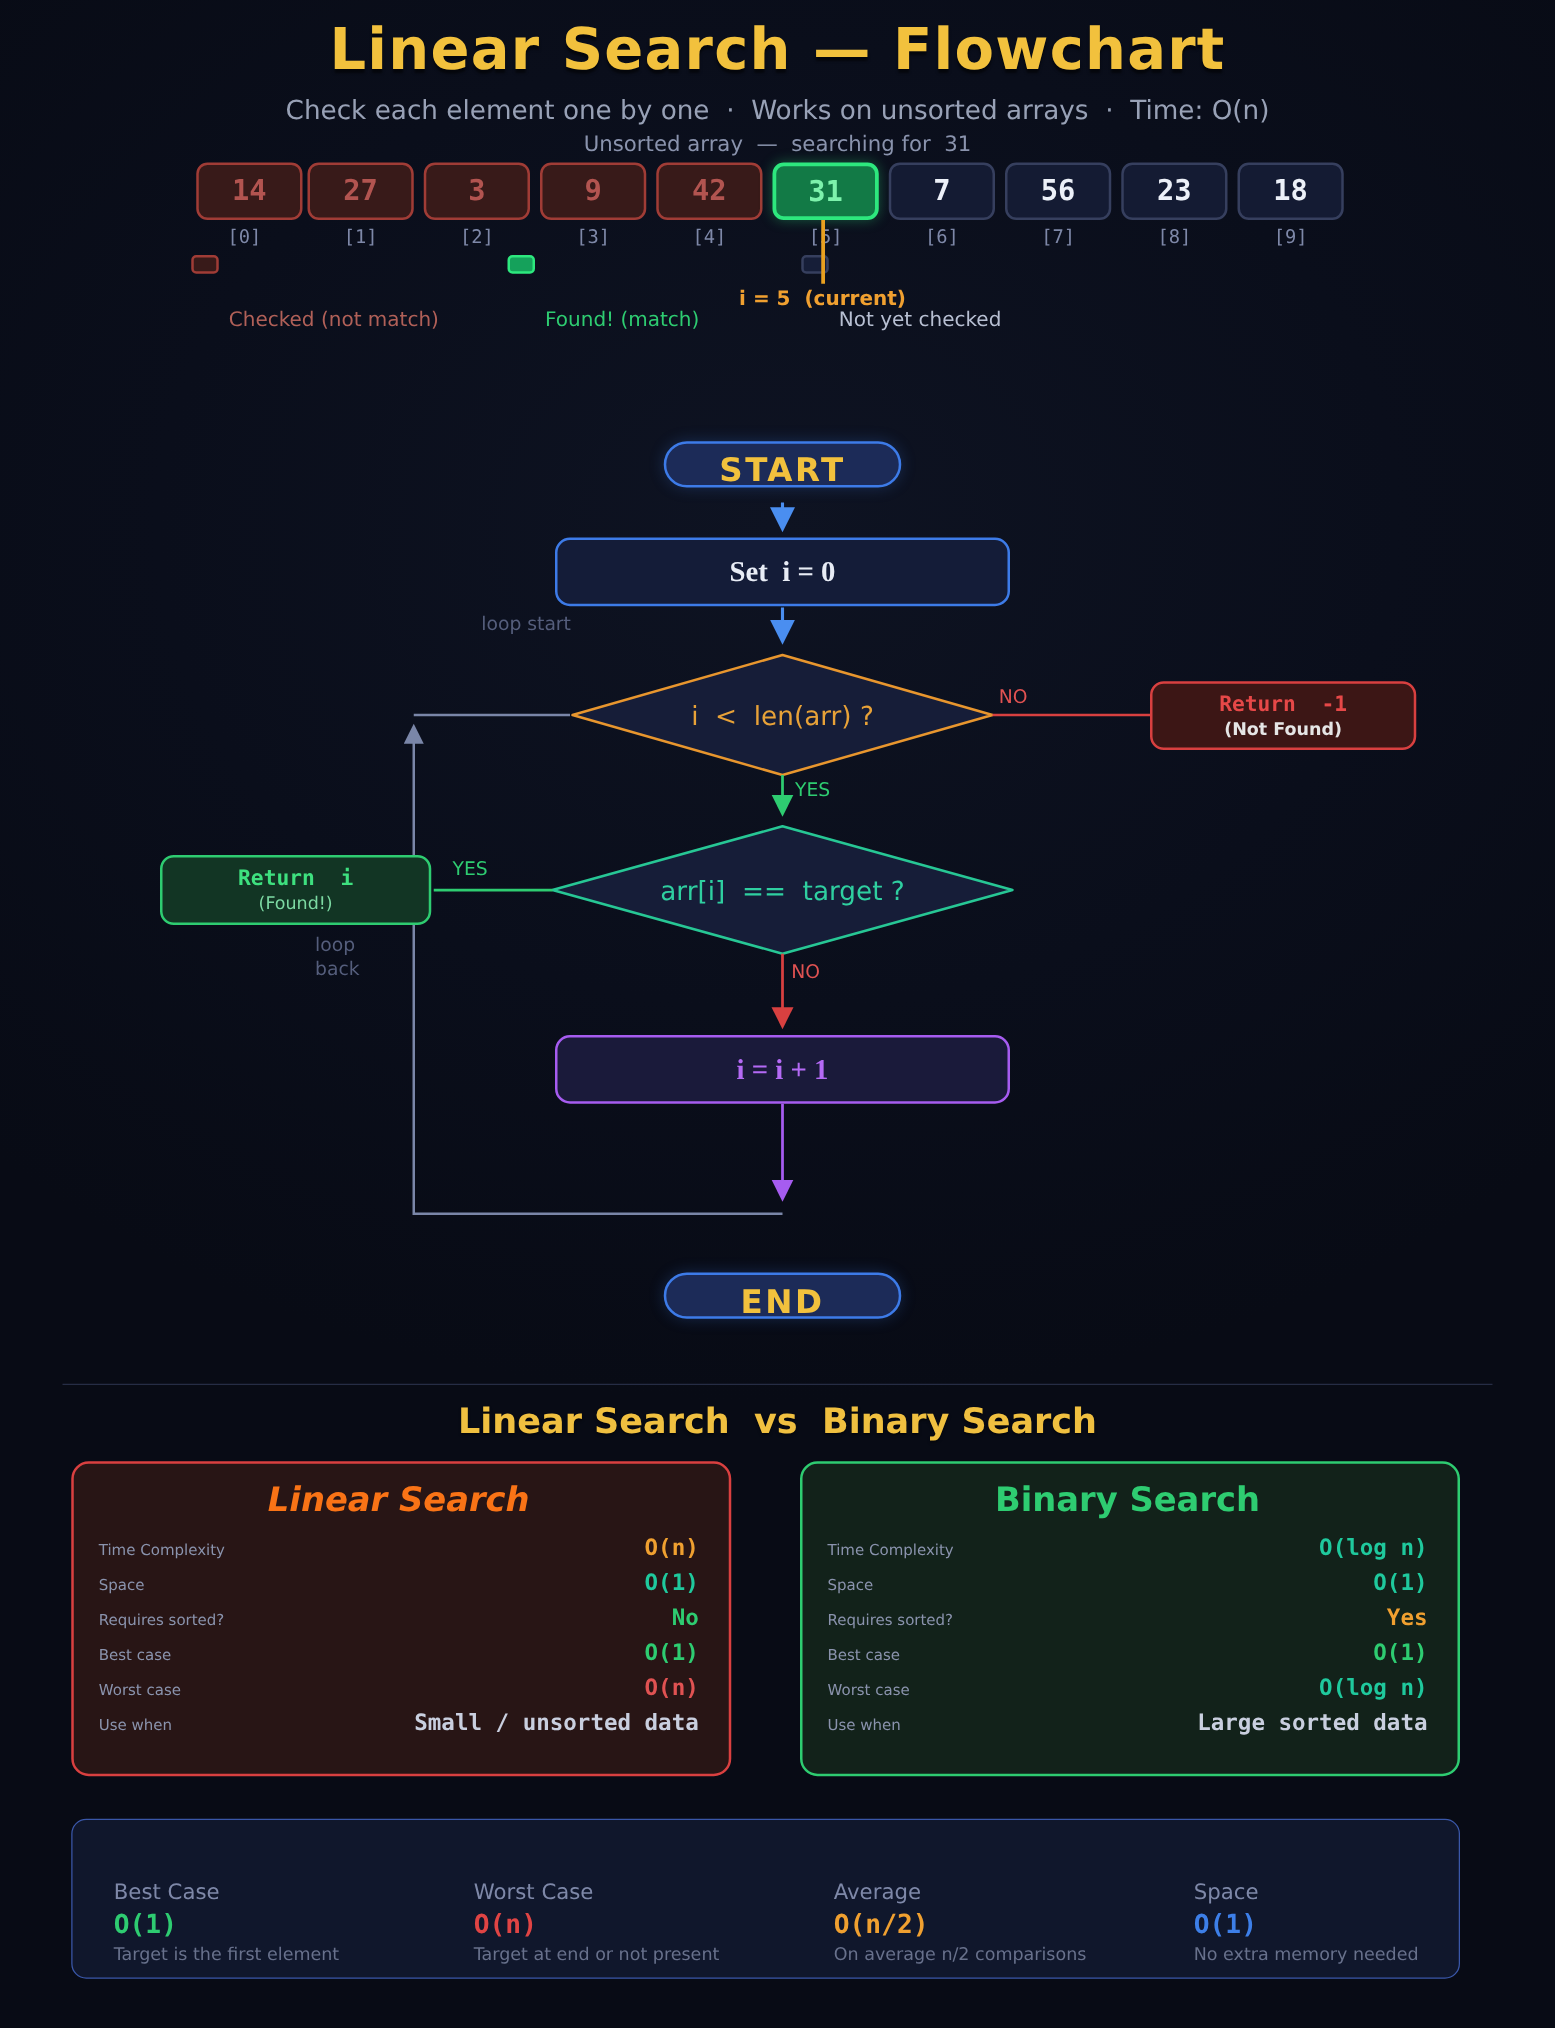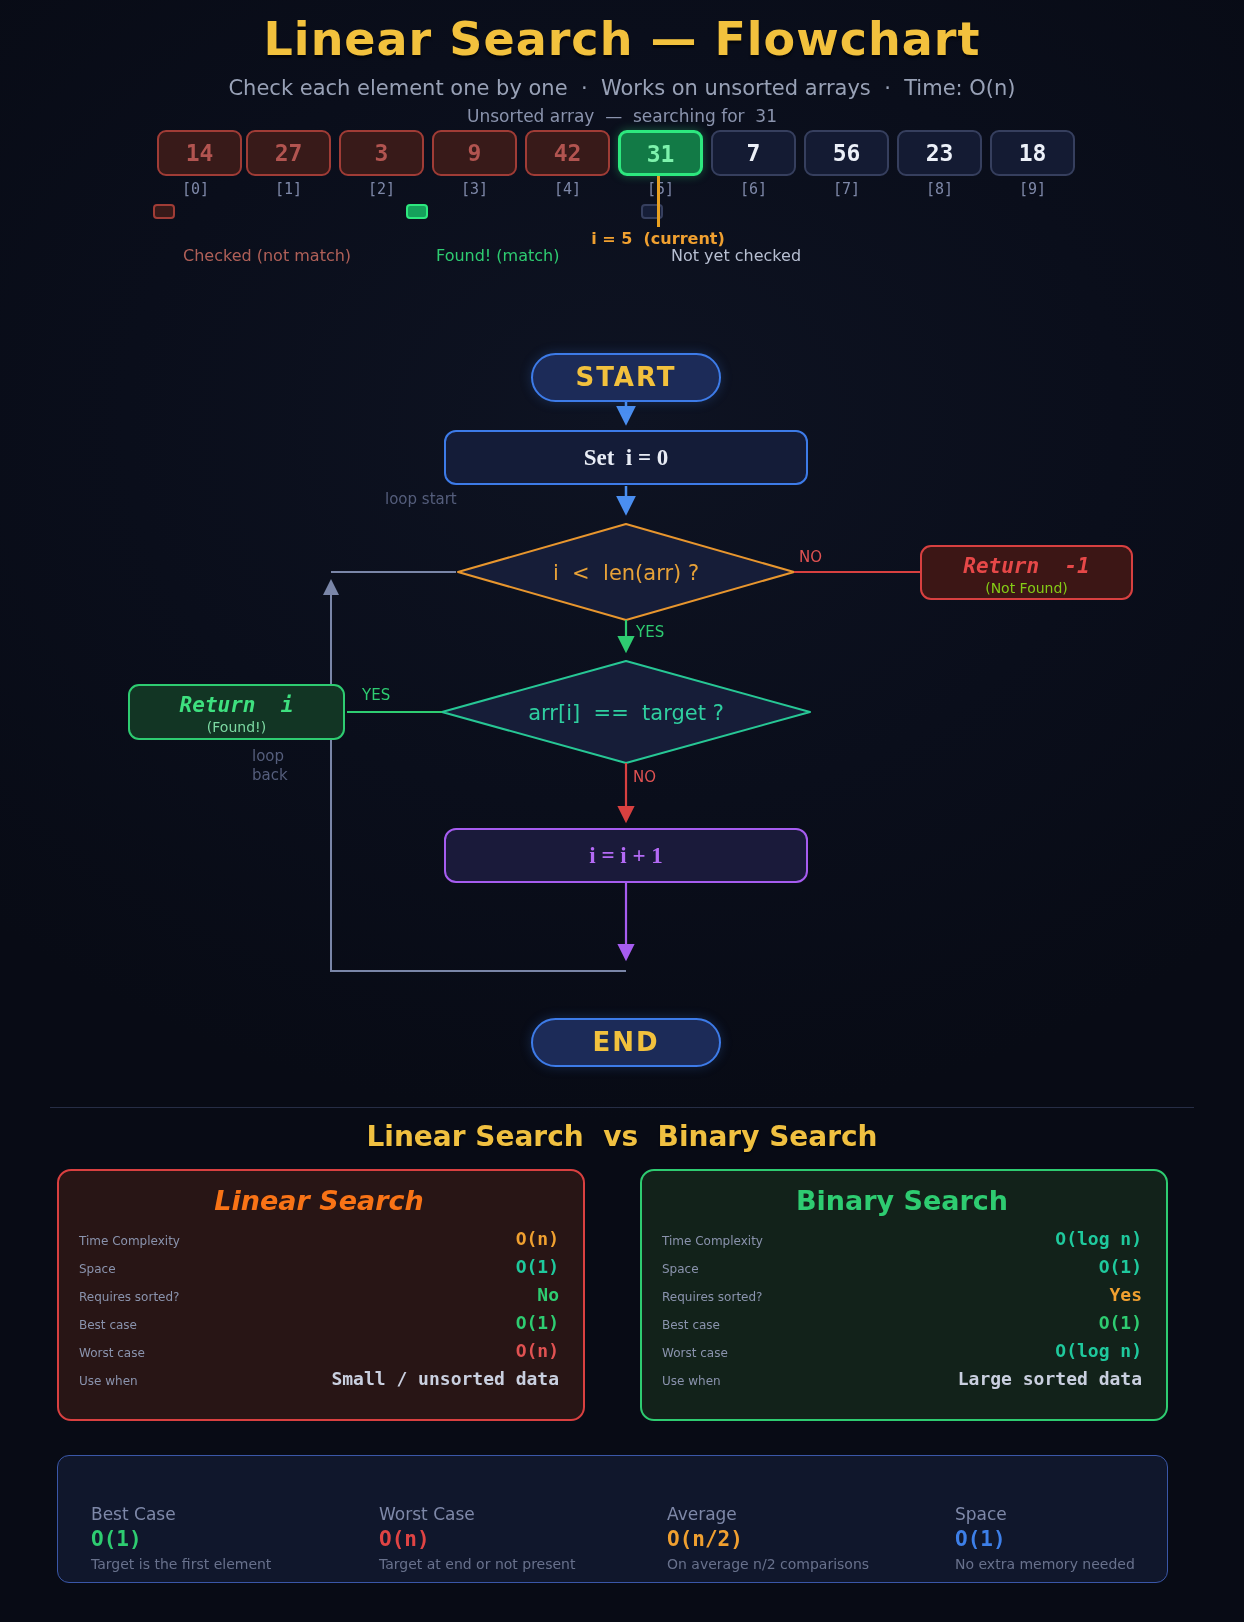--- a/index.html
+++ b/index.html
@@ -24,27 +24,27 @@
   .idx{position:absolute;top:180px;width:85px;text-align:center;font-family:"DejaVu Sans Mono",monospace;font-size:15px;color:#7e88a8;}
   
   .lg-item{position:absolute;top:203px;height:18px;}
   .lg-sw{position:absolute;top:1px;width:22px;height:15px;border-radius:4px;box-sizing:border-box;}
   .lg-tx{position:absolute;left:30px;top:0px;font-size:16px;white-space:pre;margin-top:43px;}
   
   .cur-line{top:176px;left:657px;width:3px;height:51px;background:#e8a020;}
   .cur-label{top:229px;left:558px;width:200px;text-align:center;font-size:16px;font-weight:bold;color:#f0a030;}
   
   .node{position:absolute;box-sizing:border-box;text-align:center;}
-  .pill{width:190px;height:49px;border-radius:25px;background:#1c2b58;border:2.5px solid #3d7be8;
+  .pill{width:190px;height:37px;border-radius:25px;background:#1c2b58;border:2.5px solid #3d7be8;
         line-height:44px;font-weight:bold;font-size:26px;color:#f2c13d;letter-spacing:2px;box-shadow:0 0 12px rgba(61,123,232,.25);}
   .proc{width:364px;height:55px;border-radius:12px;background:#141c38;border:2px solid #3d7be8;
         line-height:51px;font-family:Liberation Serif, serif;font-weight:bold;font-size:23px;color:#e8ecf5;}
   .dtext{position:absolute;transform:translate(-50%,-50%);font-size:21px;white-space:pre;}
   .rbox{border-radius:11px;padding-top:7px;}
-  .rbox .l1{font-family:"DejaVu Sans Mono",monospace;font-weight:bold;font-size:21px;white-space:pre;font-style:italic;}
+  .rbox .l1{font-family:"DejaVu Sans Mono",monospace;font-weight:bold;font-size:17px;white-space:pre;}
   .rbox .l2{font-size:14px;margin-top:2px;}
   .flowlab{position:absolute;font-size:15px;}
   .graylab{color:#555e7c;}
   
   .divider{top:1107px;left:50px;width:1144px;height:1px;background:#262d45;}
   .vs-head{top:1120px;font-size:28px;font-weight:bold;color:#f0c040;text-shadow:0 2px 2px rgba(0,0,0,.5);}
   
   .card{position:absolute;top:1169px;width:528px;height:252px;box-sizing:border-box;border-radius:14px;padding:14px 24px 0 20px;}
   .card.linear{left:57px;background:#281515;border:2px solid #d94040;}
   .card.binary{left:640px;background:#12221a;border:2px solid #2ecc71;}
@@ -145,21 +145,21 @@
   <div class="node pill abs" style="left:531px;top:353px;">START</div>
   <div class="node proc abs pre" style="left:444px;top:430px;">Set  i = 0</div>
   <div class="flowlab graylab pre" style="left:385px;top:490px;">loop start</div>
 
   <div class="dtext" style="left:626px;top:573px;color:#e8a238;">i  &lt;  len(arr) ?</div>
   <div class="flowlab" style="left:799px;top:548px;color:#e05252;">NO</div>
   <div class="flowlab" style="left:636px;top:623px;color:#2ecc71;">YES</div>
 
   <div class="node rbox abs" style="left:920px;top:545px;width:213px;height:55px;background:#3c1615;border:2px solid #d84040;">
     <div class="l1" style="color:#e64848;">Return  -1</div>
-    <div class="l2" style="color:#84cc16;">(Not Found)</div>
+    <div class="l2" style="color:#e5e5e5;font-weight:bold;">(Not Found)</div>
   </div>
 
   <div class="dtext" style="left:626px;top:713px;color:#2fcfa0;">arr[i]  ==  target ?</div>
   <div class="flowlab" style="left:362px;top:686px;color:#2ecc71;">YES</div>
   <div class="flowlab" style="left:633px;top:768px;color:#e05252;">NO</div>
 
   <div class="node rbox abs" style="left:128px;top:684px;width:217px;height:56px;background:#123524;border:2.5px solid #2ecc71;">
     <div class="l1" style="color:#3ee07f;">Return  i</div>
     <div class="l2" style="color:#7cd9a2;">(Found!)</div>
   </div>

